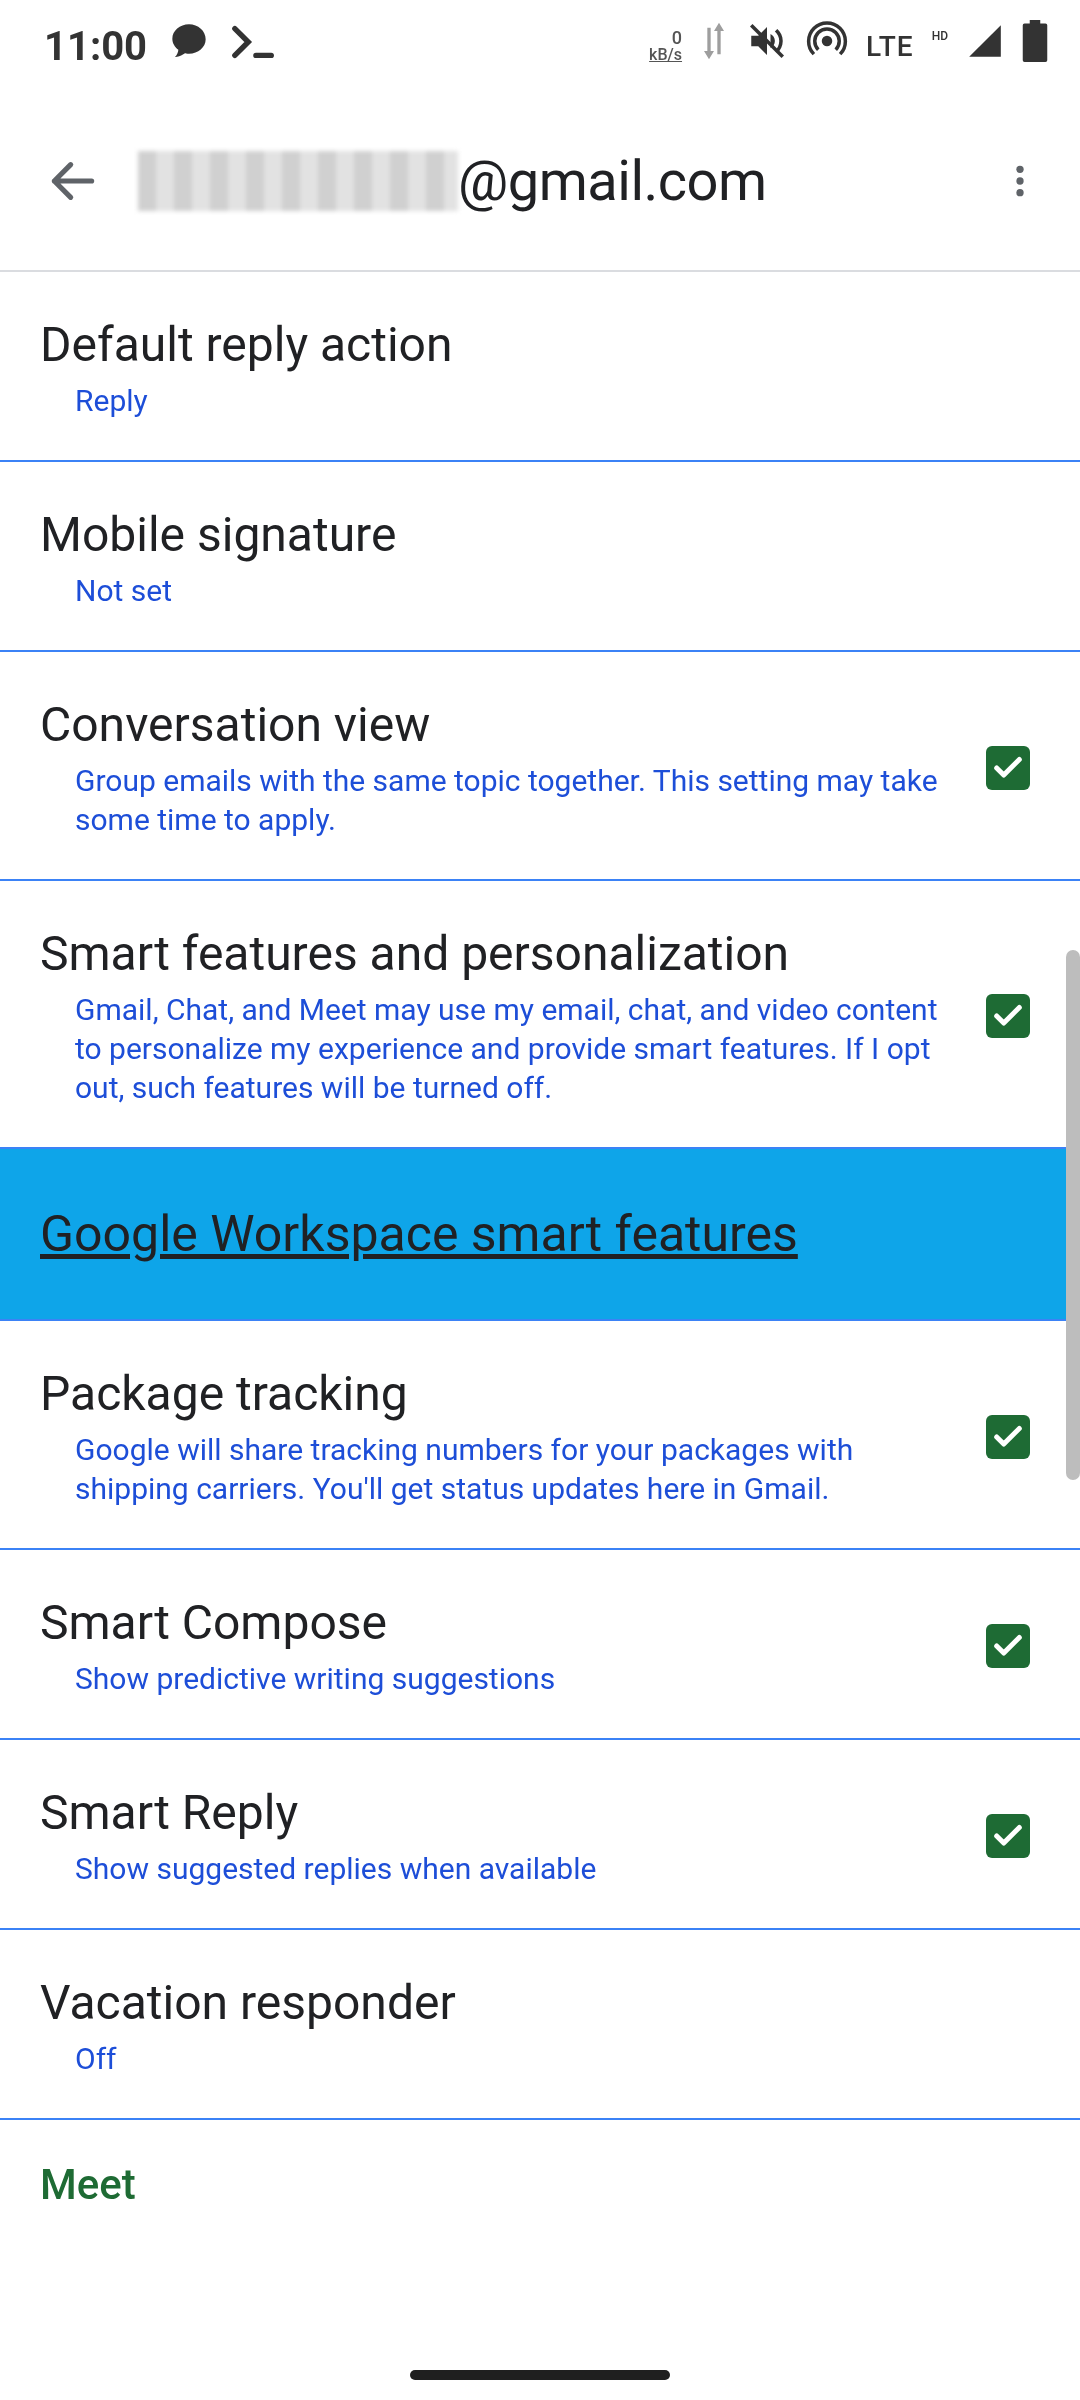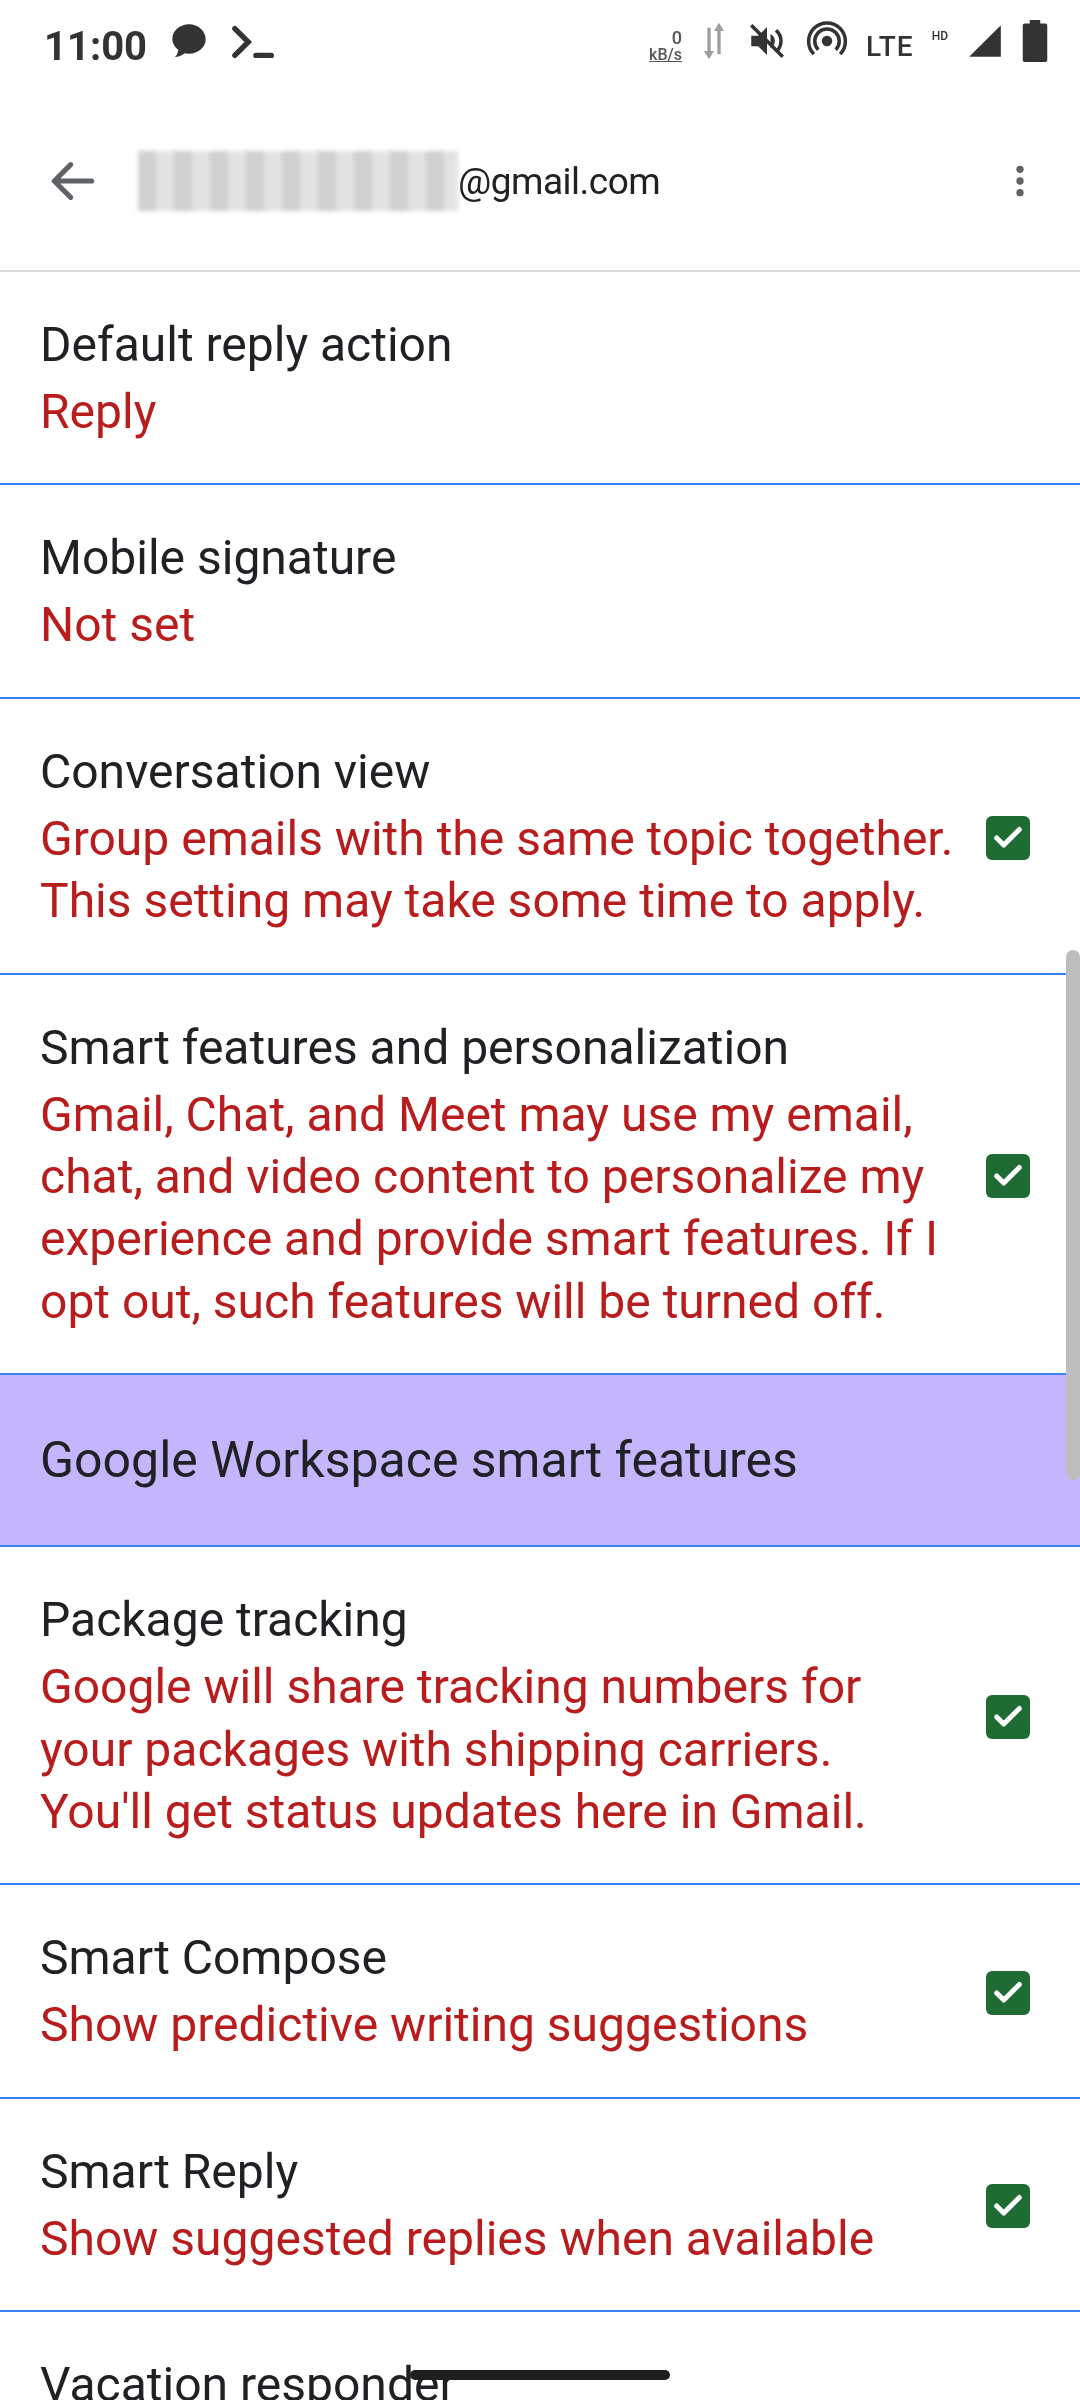--- a/index.html
+++ b/index.html
@@ -36,36 +36,36 @@
     padding: 0 20px 0 28px;
     border-bottom: 2px solid #dadce0;
   }
   .back-btn { width: 90px; height: 90px; display:flex; align-items:center; justify-content:center; }
   .title-wrap { flex:1; display:flex; align-items:center; margin-left: 20px; }
   .redacted {
     width: 320px; height: 60px;
     background: repeating-linear-gradient(90deg,#d0d0d0 0,#d0d0d0 18px,#e2e2e2 18px,#e2e2e2 36px);
     filter: blur(2px);
   }
-  .title-text { font-size: 37px; letter-spacing: -0.5px; color:#202124; }
+  .title-text { font-size: 56px; letter-spacing: -0.5px; color:#202124; }
   .overflow-btn { width: 80px; height: 80px; display:flex; align-items:center; justify-content:center; }
 
   
   .list { }
   .row {
     padding: 44px 40px 40px 40px;
     border-bottom: 2px solid #3b82f6;
     display: flex;
     align-items: center;
   }
-  .row.hl { background: #c4b5fd; padding: 56px 40px 56px 40px; }
+  .row.hl { background: #0ea5e9; padding: 56px 40px 56px 40px; text-decoration: underline; }
   .row .texts { flex: 1; padding-right: 30px; }
   .row .title { font-size: 48px; color:#202124; margin-bottom: 8px; }
   .row.hl .title { font-size: 50px; margin-bottom: 0;}
-  .row .sub { font-size: 48px; color:#b91c1c; line-height: 1.3; }
+  .row .sub { font-size: 30px; color:#1d4ed8; line-height: 1.3; margin-left: 35px; }
   .row.no-sub .title { margin-bottom: 0; }
 
   
   .checkbox {
     width: 44px; height: 44px;
     border-radius: 6px;
     background: #1e6b34;
     display:flex; align-items:center; justify-content:center;
     flex-shrink:0;
     margin-right: 10px;

